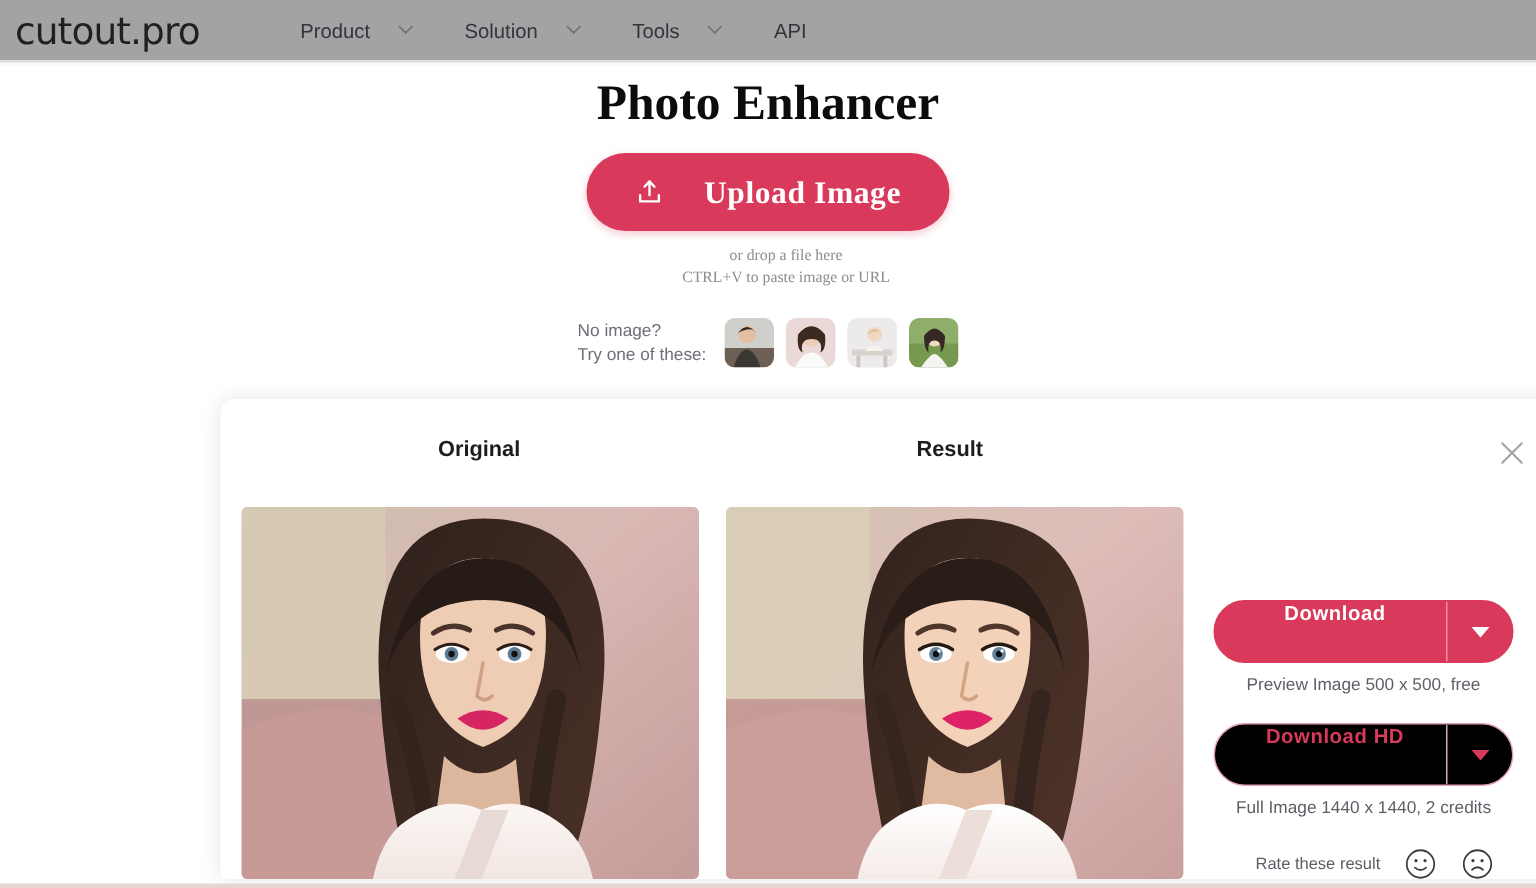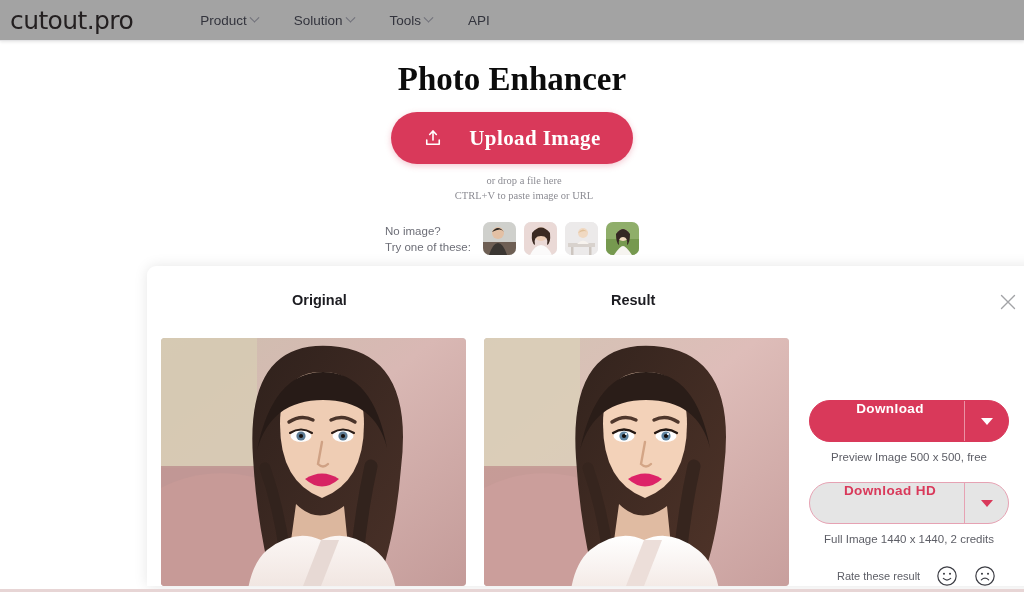--- a/index.html
+++ b/index.html
@@ -37,21 +37,21 @@
   }
   .nav {
     display: flex;
     align-items: center;
     margin-left: 49px;
     gap: 0px;
   }
   .nav-item {
     display: flex;
     align-items: center;
-    gap: 4px;
+    gap: 20px;
     font-size: 13.5px;
     color: #33343d;
     padding: 0 18px;
     height: 41px;
     line-height: 41px;
     cursor: pointer;
     white-space: nowrap;
   }
   .caret {
     display: inline-block;
@@ -59,21 +59,21 @@
     border-right: 1.3px solid #6e6f78;
     border-bottom: 1.3px solid #6e6f78;
     transform: rotate(45deg) translate(-2px,-2px);
     flex: none;
   }
 
   
   .hero { position: absolute; top: 41px; left: 0; width: 1024px; }
   .page-title {
     text-align: center;
-    margin-top: 20px;
+    margin-top: 10px;
     font-family: "Liberation Serif", serif;
     font-weight: 700;
     font-size: 33px;
     color: #0c0c0c;
     letter-spacing: 0px;
   }
   .upload-wrap { display: flex; justify-content: center; margin-top: 14px; }
   .upload-btn {
     width: 242px; height: 52px;
     background: #d9395a;
@@ -196,21 +196,21 @@
     display: flex;
     align-items: flex-start;
     cursor: pointer;
     overflow: hidden;
   }
   .dl-btn.primary {
     background: #d9395a;
     border: 1px solid #d9395a;
   }
   .dl-btn.secondary {
-    background: #e5e5e5;
+    background: #000000;
     border: 1px solid #e6a2b3;
   }
   .dl-main {
     flex: 1;
     text-align: center;
     font-size: 13.5px;
     font-weight: 700;
     letter-spacing: 0.4px;
     padding-left: 6px;
   }

